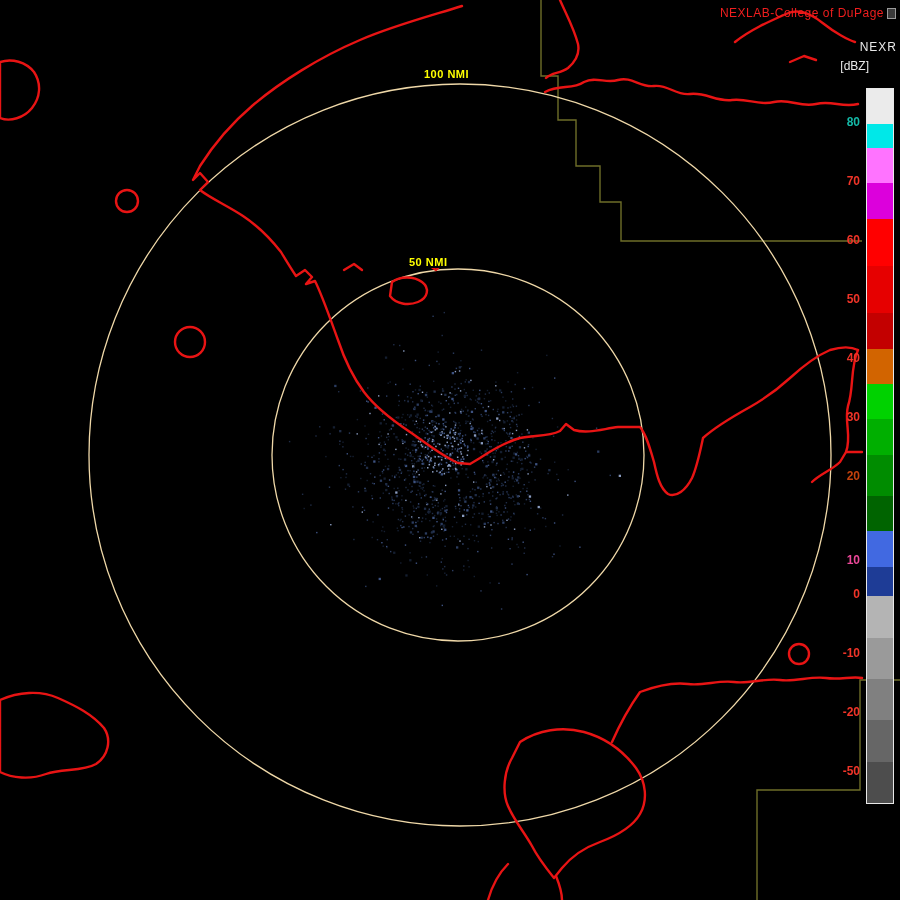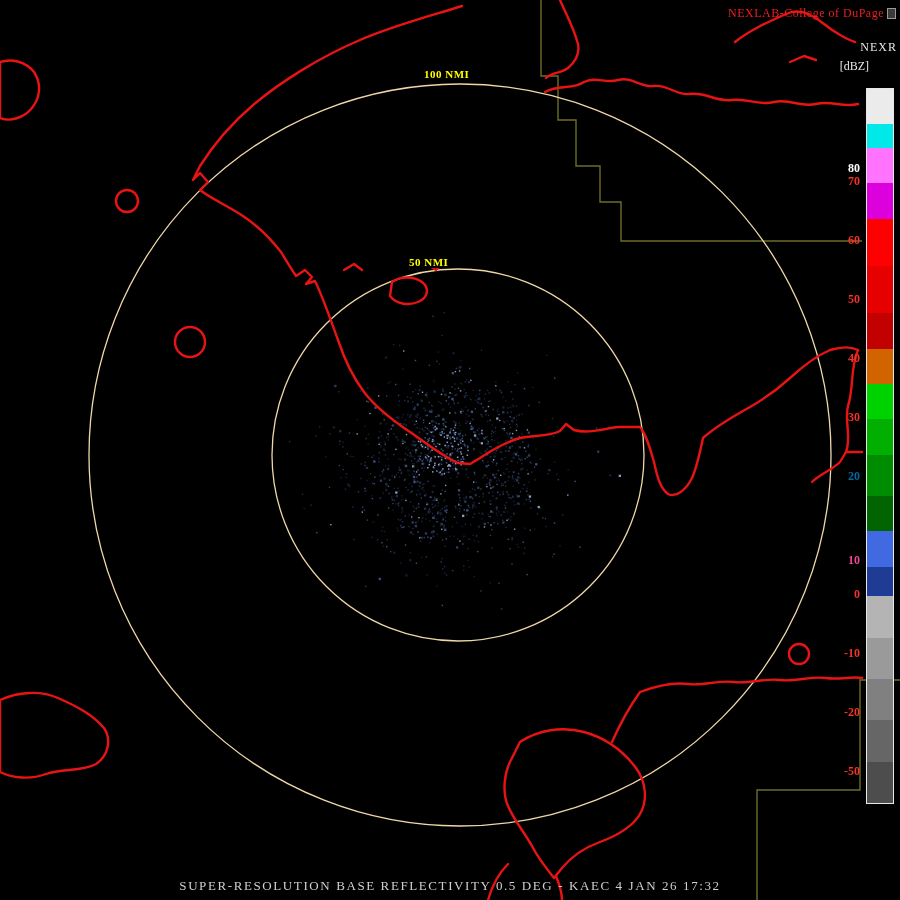--- a/index.html
+++ b/index.html
@@ -1,18 +1,18 @@
 <!DOCTYPE html>
 <html><head>
 <meta charset="utf-8">
 <style>
   html,body{margin:0;padding:0;background:#000;}
   #stage{
     position:relative;width:900px;height:900px;background:#000;overflow:hidden;
-    font-family:Liberation Serif, serif;
+    font-family:Liberation Sans, sans-serif;
   }
   #map{position:absolute;left:0;top:0;}
   .credit{
     position:absolute;top:6px;right:16px;font-size:12px;letter-spacing:.5px;
     color:#F01E1E;white-space:nowrap;
   }
   .trunc-glyph{
     position:absolute;top:8px;right:4px;width:7px;height:9px;
     border:1px solid #9a9a9a;background:#3a3a3a;
   }
@@ -1382,28 +1382,27 @@
       <div class="seg" style="height: 35.405px; background: rgb(0, 100, 0);"></div>
       <div class="seg" style="height: 35.405px; background: rgb(65, 105, 225);"></div>
       <div class="seg" style="height: 29.5041px; background: rgb(30, 60, 150);"></div>
       <div class="seg" style="height: 41.3058px; background: rgb(180, 180, 180);"></div>
       <div class="seg" style="height: 41.3058px; background: rgb(154, 154, 154);"></div>
       <div class="seg" style="height: 41.3058px; background: rgb(128, 128, 128);"></div>
       <div class="seg" style="height: 41.3058px; background: rgb(102, 102, 102);"></div>
       <div class="seg" style="height: 41.3058px; background: rgb(77, 77, 77);"></div>
     </div>
   <div id="tick-layer">
-      <div class="tick" style="top: 115.405px; color: #ffffff; margin-top: 46px;">80</div>
+      <div class="tick" style="top: 115.405px; color: #14b8a6;">80</div>
       <div class="tick" style="top: 174.413px; color: rgb(240, 52, 40);">70</div>
       <div class="tick" style="top: 233.421px; color: rgb(240, 52, 40);">60</div>
       <div class="tick" style="top: 292.43px; color: rgb(240, 52, 40);">50</div>
       <div class="tick" style="top: 351.438px; color: rgb(240, 52, 40);">40</div>
       <div class="tick" style="top: 410.446px; color: rgb(240, 52, 40);">30</div>
-      <div class="tick" style="top: 469.455px; color: #0369a1;">20</div>
+      <div class="tick" style="top: 469.455px; color: #c2410c;">20</div>
       <div class="tick" style="top: 553px; color: #ec4899;">10</div>
       <div class="tick" style="top: 587.471px; color: rgb(240, 52, 40);">0</div>
       <div class="tick" style="top: 646.479px; color: rgb(240, 52, 40);">-10</div>
       <div class="tick" style="top: 705.488px; color: rgb(240, 52, 40);">-20</div>
       <div class="tick" style="top: 764.496px; color: rgb(240, 52, 40);">-50</div>
     </div>
 
-  <div class="caption">SUPER-RESOLUTION BASE REFLECTIVITY 0.5 DEG - KAEC 4 JAN 26 17:32</div>
 </div>
 
 </body></html>

